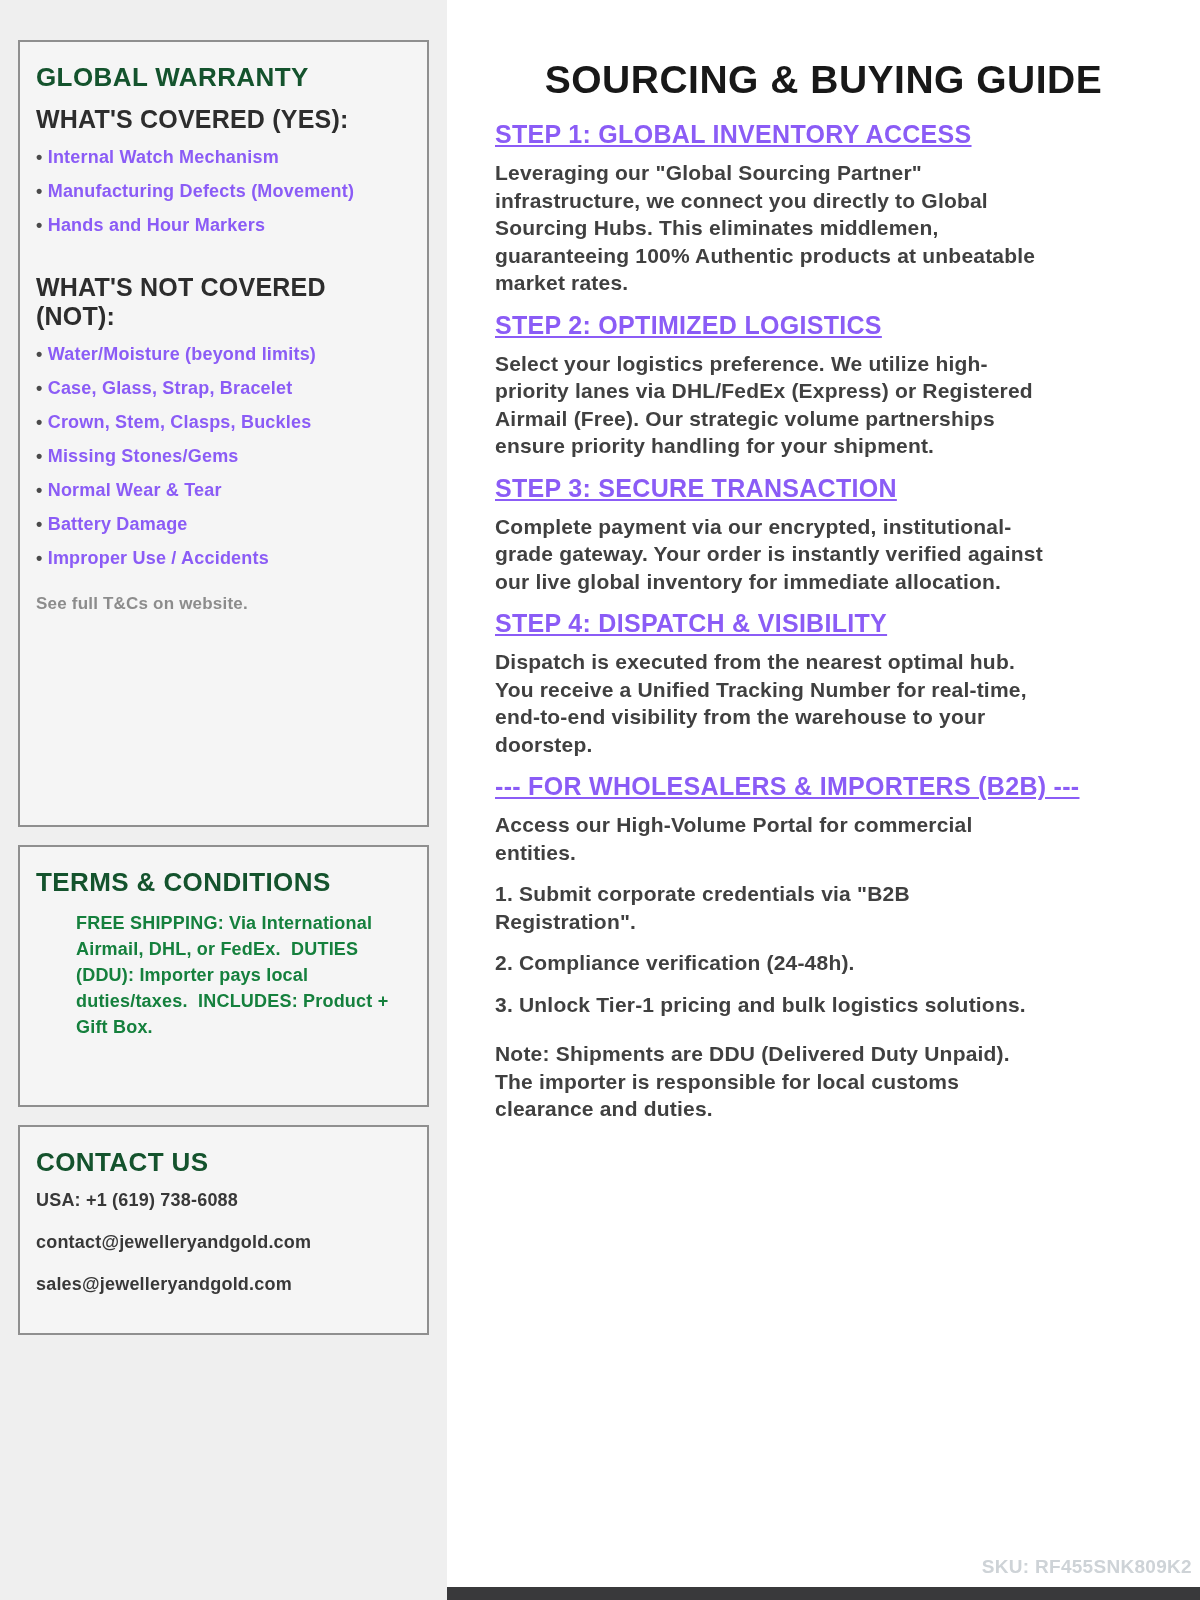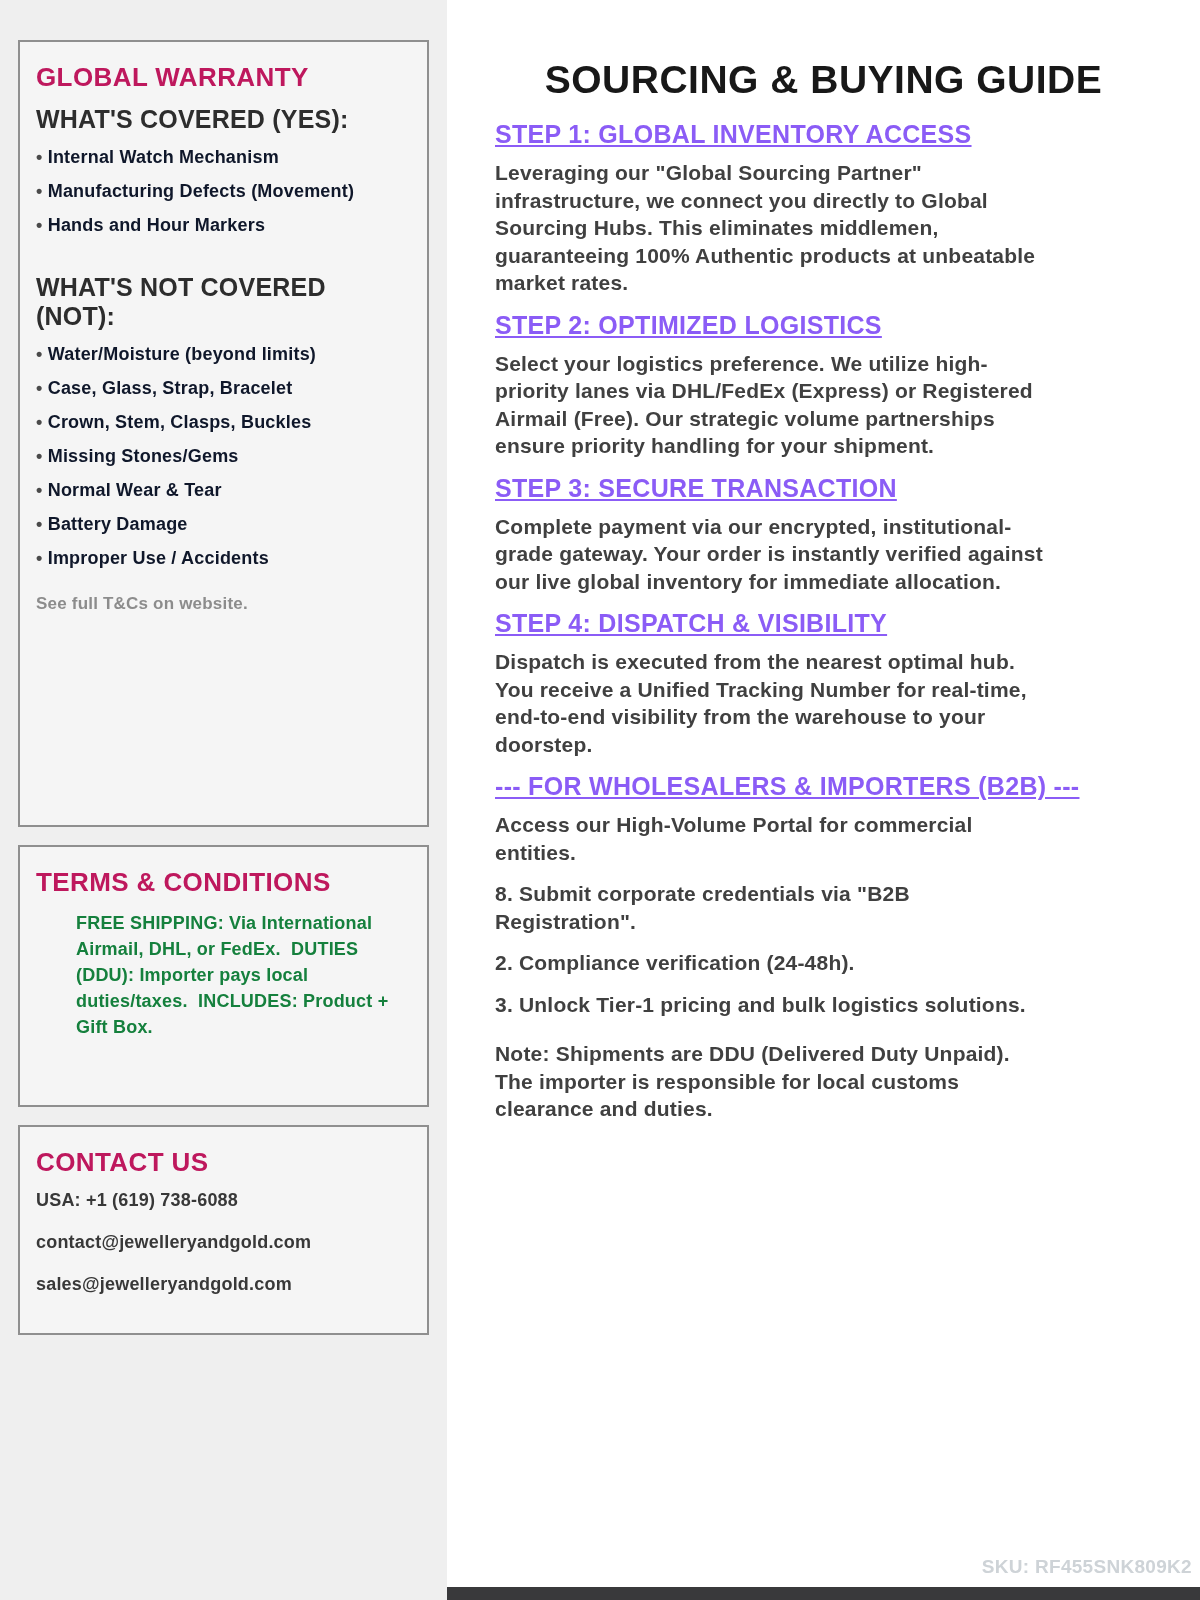--- a/index.html
+++ b/index.html
@@ -23,30 +23,30 @@
     background: #f5f5f5;
     border: 2px solid #8f8f8f;
     padding: 20px 16px;
     margin-bottom: 18px;
   }
   .box.warranty { height: 787px; }
   .box.terms    { height: 262px; }
   .box.contact  { height: 210px; }
 
   .box h2 {
-    font-size: 26px; font-weight: 700; color: #be185d;
+    font-size: 26px; font-weight: 700; color: #14532d;
     letter-spacing: 0.4px; margin-bottom: 12px;
   }
   .box h3 {
     font-size: 25px; font-weight: 700; color: #2d2d2d;
     letter-spacing: 0.2px; margin-bottom: 14px;
   }
   .bullets { list-style: none; margin-bottom: 6px; }
   .bullets li {
-    font-size: 18px; font-weight: 700; color: #0f172a;
+    font-size: 18px; font-weight: 700; color: #8b5cf6;
     letter-spacing: 0.2px; margin-bottom: 15px; line-height: 19px;
   }
   .bullets li::before { content: "\2022  "; color: #4a4a4a; }
   .gap-top { margin-top: 38px; }
   .footnote {
     margin-top: 26px;
     font-size: 17px; font-weight: 700; color: #8c8c8c;
     letter-spacing: 0.2px;
   }
   .box p.body {
@@ -157,21 +157,21 @@
   </div>
 
   <div class="section">
     <h2>STEP 4: DISPATCH &amp; VISIBILITY</h2>
     <p>Dispatch is executed from the nearest optimal hub. You receive a Unified Tracking Number for real-time, end-to-end visibility from the warehouse to your doorstep.</p>
   </div>
 
   <div class="section">
     <h2>--- FOR WHOLESALERS &amp; IMPORTERS (B2B) ---</h2>
     <p>Access our High-Volume Portal for commercial entities.</p>
-    <p>8. Submit corporate credentials via "B2B Registration".</p>
+    <p>1. Submit corporate credentials via "B2B Registration".</p>
     <p>2. Compliance verification (24-48h).</p>
     <p>3. Unlock Tier-1 pricing and bulk logistics solutions.</p>
     <p class="note">Note: Shipments are DDU (Delivered Duty Unpaid). The importer is responsible for local customs clearance and duties.</p>
   </div>
 </main>
 
 <div class="sku">SKU: RF455SNK809K2</div>
 <div class="bottom-bar"></div>
 
 </body></html>

